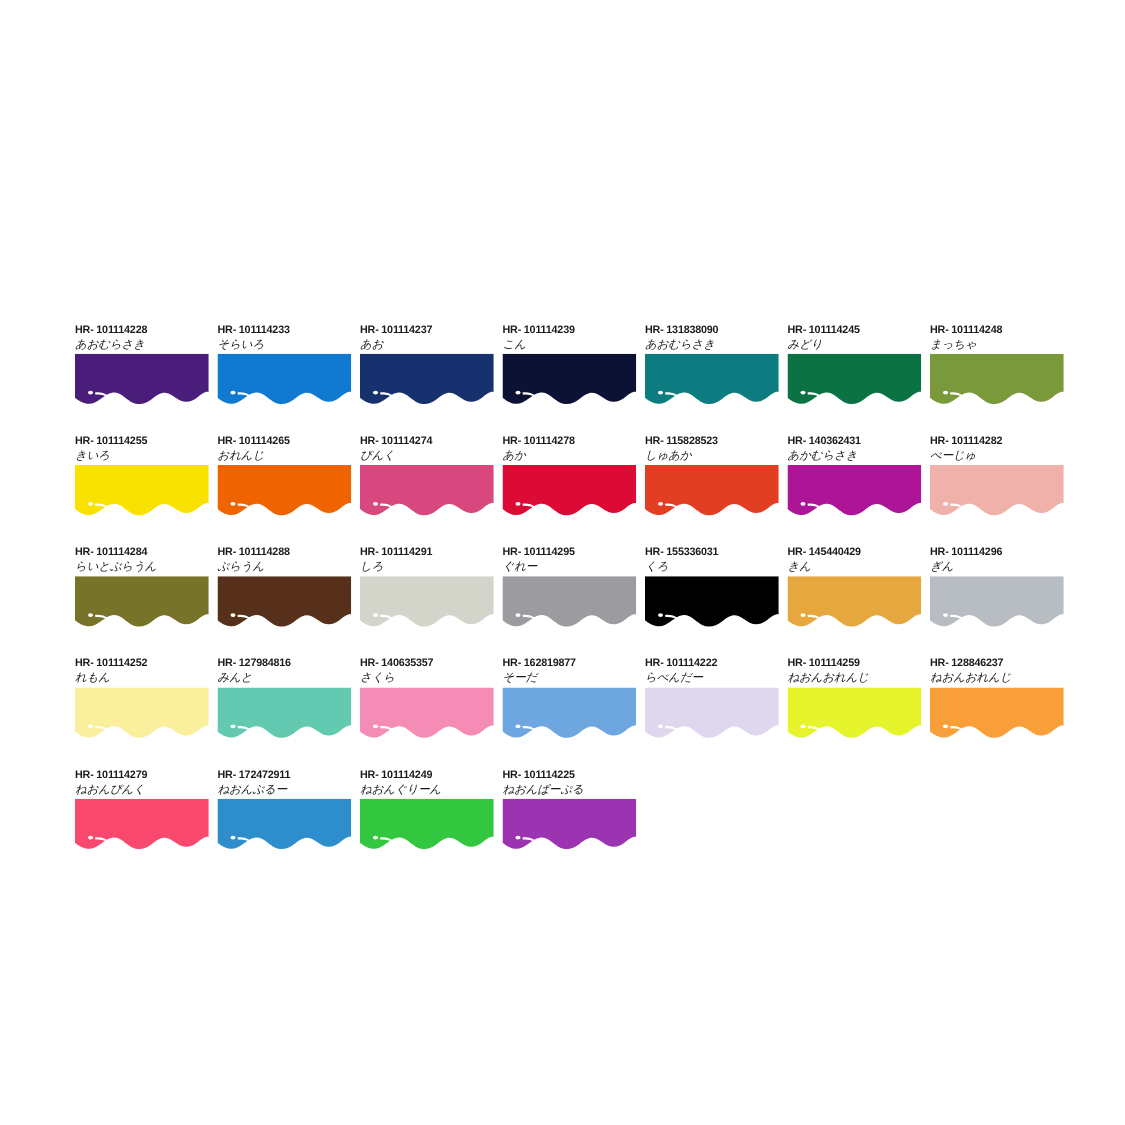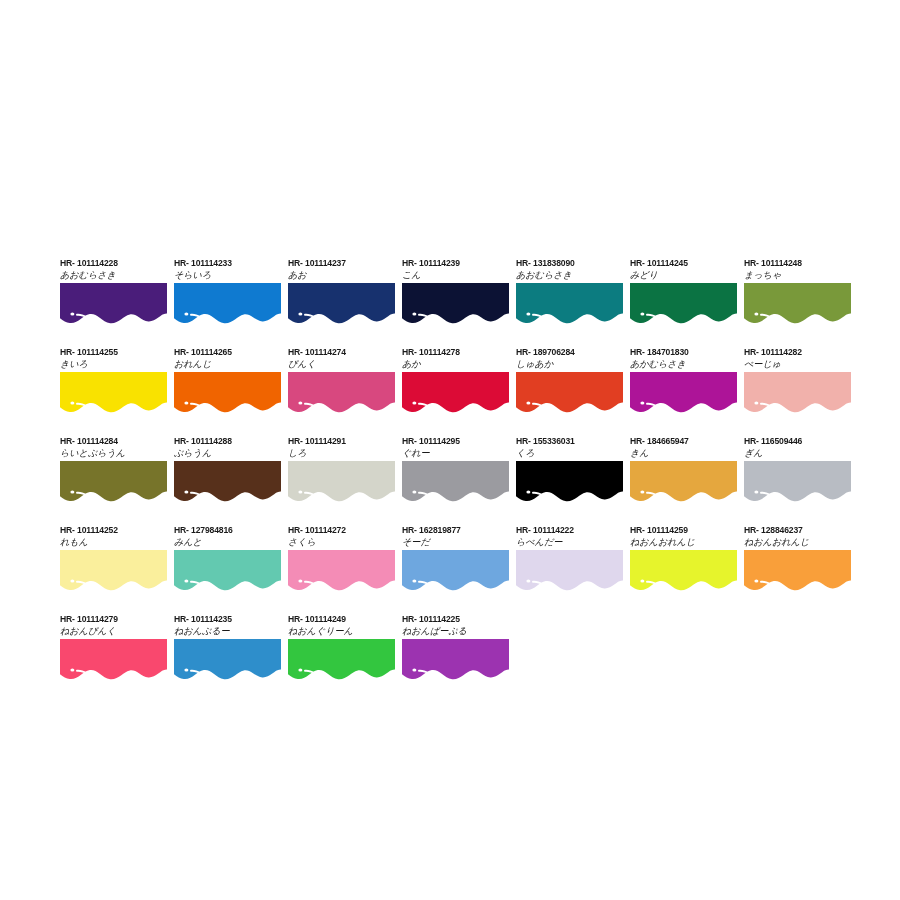--- a/index.html
+++ b/index.html
@@ -196,32 +196,32 @@
           <div class="swatch-name">あか</div>
           <div class="swatch-chip">
             <svg viewBox="0 0 107 43" preserveAspectRatio="none">
               <path d="M0,0 L107,0 L107,30.5 C103.5,30.2 101.0,32.6 98.3,34.6 C95.2,36.9 92.0,38.6 88.4,38.4 C84.7,38.2 81.9,36.0 79.0,34.2 C76.0,32.3 73.2,30.8 69.8,31.4 C66.4,32.0 64.0,34.3 61.3,36.3 C57.9,38.8 54.3,40.6 50.2,40.2 C46.0,39.8 42.9,37.1 39.7,34.7 C36.6,32.4 33.5,30.6 29.8,31.1 C26.3,31.6 23.7,33.7 21.0,35.8 C17.6,38.4 14.0,40.5 9.8,40.0 C6.3,39.6 3.1,37.6 0,35.2 Z" fill="#dc0b36"></path>
               <path d="M16.0,31.0 C19.2,30.3 23.3,31.3 26.6,33.4 C29.5,35.2 31.6,37.6 32.6,39.7 C31.2,38.3 29.2,36.6 27.0,35.3 C23.6,33.2 19.6,32.3 16.4,32.8 Z" fill="#ffffff"></path>
               <ellipse cx="12.4" cy="31" rx="2.0" ry="1.5" fill="#ffffff"></ellipse>
             </svg>
           </div>
         </div>
         <div class="swatch-cell">
-          <div class="swatch-code">HR- 189706284</div>
+          <div class="swatch-code">HR- 115828523</div>
           <div class="swatch-name">しゅあか</div>
           <div class="swatch-chip">
             <svg viewBox="0 0 107 43" preserveAspectRatio="none">
               <path d="M0,0 L107,0 L107,30.5 C103.5,30.2 101.0,32.6 98.3,34.6 C95.2,36.9 92.0,38.6 88.4,38.4 C84.7,38.2 81.9,36.0 79.0,34.2 C76.0,32.3 73.2,30.8 69.8,31.4 C66.4,32.0 64.0,34.3 61.3,36.3 C57.9,38.8 54.3,40.6 50.2,40.2 C46.0,39.8 42.9,37.1 39.7,34.7 C36.6,32.4 33.5,30.6 29.8,31.1 C26.3,31.6 23.7,33.7 21.0,35.8 C17.6,38.4 14.0,40.5 9.8,40.0 C6.3,39.6 3.1,37.6 0,35.2 Z" fill="#e13e22"></path>
               <path d="M16.0,31.0 C19.2,30.3 23.3,31.3 26.6,33.4 C29.5,35.2 31.6,37.6 32.6,39.7 C31.2,38.3 29.2,36.6 27.0,35.3 C23.6,33.2 19.6,32.3 16.4,32.8 Z" fill="#ffffff"></path>
               <ellipse cx="12.4" cy="31" rx="2.0" ry="1.5" fill="#ffffff"></ellipse>
             </svg>
           </div>
         </div>
         <div class="swatch-cell">
-          <div class="swatch-code">HR- 184701830</div>
+          <div class="swatch-code">HR- 140362431</div>
           <div class="swatch-name">あかむらさき</div>
           <div class="swatch-chip">
             <svg viewBox="0 0 107 43" preserveAspectRatio="none">
               <path d="M0,0 L107,0 L107,30.5 C103.5,30.2 101.0,32.6 98.3,34.6 C95.2,36.9 92.0,38.6 88.4,38.4 C84.7,38.2 81.9,36.0 79.0,34.2 C76.0,32.3 73.2,30.8 69.8,31.4 C66.4,32.0 64.0,34.3 61.3,36.3 C57.9,38.8 54.3,40.6 50.2,40.2 C46.0,39.8 42.9,37.1 39.7,34.7 C36.6,32.4 33.5,30.6 29.8,31.1 C26.3,31.6 23.7,33.7 21.0,35.8 C17.6,38.4 14.0,40.5 9.8,40.0 C6.3,39.6 3.1,37.6 0,35.2 Z" fill="#ad1498"></path>
               <path d="M16.0,31.0 C19.2,30.3 23.3,31.3 26.6,33.4 C29.5,35.2 31.6,37.6 32.6,39.7 C31.2,38.3 29.2,36.6 27.0,35.3 C23.6,33.2 19.6,32.3 16.4,32.8 Z" fill="#ffffff"></path>
               <ellipse cx="12.4" cy="31" rx="2.0" ry="1.5" fill="#ffffff"></ellipse>
             </svg>
           </div>
         </div>
         <div class="swatch-cell">
@@ -286,32 +286,32 @@
           <div class="swatch-name">くろ</div>
           <div class="swatch-chip">
             <svg viewBox="0 0 107 43" preserveAspectRatio="none">
               <path d="M0,0 L107,0 L107,30.5 C103.5,30.2 101.0,32.6 98.3,34.6 C95.2,36.9 92.0,38.6 88.4,38.4 C84.7,38.2 81.9,36.0 79.0,34.2 C76.0,32.3 73.2,30.8 69.8,31.4 C66.4,32.0 64.0,34.3 61.3,36.3 C57.9,38.8 54.3,40.6 50.2,40.2 C46.0,39.8 42.9,37.1 39.7,34.7 C36.6,32.4 33.5,30.6 29.8,31.1 C26.3,31.6 23.7,33.7 21.0,35.8 C17.6,38.4 14.0,40.5 9.8,40.0 C6.3,39.6 3.1,37.6 0,35.2 Z" fill="#000000"></path>
               <path d="M16.0,31.0 C19.2,30.3 23.3,31.3 26.6,33.4 C29.5,35.2 31.6,37.6 32.6,39.7 C31.2,38.3 29.2,36.6 27.0,35.3 C23.6,33.2 19.6,32.3 16.4,32.8 Z" fill="#ffffff"></path>
               <ellipse cx="12.4" cy="31" rx="2.0" ry="1.5" fill="#ffffff"></ellipse>
             </svg>
           </div>
         </div>
         <div class="swatch-cell">
-          <div class="swatch-code">HR- 184665947</div>
+          <div class="swatch-code">HR- 145440429</div>
           <div class="swatch-name">きん</div>
           <div class="swatch-chip">
             <svg viewBox="0 0 107 43" preserveAspectRatio="none">
               <path d="M0,0 L107,0 L107,30.5 C103.5,30.2 101.0,32.6 98.3,34.6 C95.2,36.9 92.0,38.6 88.4,38.4 C84.7,38.2 81.9,36.0 79.0,34.2 C76.0,32.3 73.2,30.8 69.8,31.4 C66.4,32.0 64.0,34.3 61.3,36.3 C57.9,38.8 54.3,40.6 50.2,40.2 C46.0,39.8 42.9,37.1 39.7,34.7 C36.6,32.4 33.5,30.6 29.8,31.1 C26.3,31.6 23.7,33.7 21.0,35.8 C17.6,38.4 14.0,40.5 9.8,40.0 C6.3,39.6 3.1,37.6 0,35.2 Z" fill="#e5a73e"></path>
               <path d="M16.0,31.0 C19.2,30.3 23.3,31.3 26.6,33.4 C29.5,35.2 31.6,37.6 32.6,39.7 C31.2,38.3 29.2,36.6 27.0,35.3 C23.6,33.2 19.6,32.3 16.4,32.8 Z" fill="#ffffff"></path>
               <ellipse cx="12.4" cy="31" rx="2.0" ry="1.5" fill="#ffffff"></ellipse>
             </svg>
           </div>
         </div>
         <div class="swatch-cell">
-          <div class="swatch-code">HR- 116509446</div>
+          <div class="swatch-code">HR- 101114296</div>
           <div class="swatch-name">ぎん</div>
           <div class="swatch-chip">
             <svg viewBox="0 0 107 43" preserveAspectRatio="none">
               <path d="M0,0 L107,0 L107,30.5 C103.5,30.2 101.0,32.6 98.3,34.6 C95.2,36.9 92.0,38.6 88.4,38.4 C84.7,38.2 81.9,36.0 79.0,34.2 C76.0,32.3 73.2,30.8 69.8,31.4 C66.4,32.0 64.0,34.3 61.3,36.3 C57.9,38.8 54.3,40.6 50.2,40.2 C46.0,39.8 42.9,37.1 39.7,34.7 C36.6,32.4 33.5,30.6 29.8,31.1 C26.3,31.6 23.7,33.7 21.0,35.8 C17.6,38.4 14.0,40.5 9.8,40.0 C6.3,39.6 3.1,37.6 0,35.2 Z" fill="#b8bcc3"></path>
               <path d="M16.0,31.0 C19.2,30.3 23.3,31.3 26.6,33.4 C29.5,35.2 31.6,37.6 32.6,39.7 C31.2,38.3 29.2,36.6 27.0,35.3 C23.6,33.2 19.6,32.3 16.4,32.8 Z" fill="#ffffff"></path>
               <ellipse cx="12.4" cy="31" rx="2.0" ry="1.5" fill="#ffffff"></ellipse>
             </svg>
           </div>
         </div>
       </div>
@@ -332,21 +332,21 @@
           <div class="swatch-name">みんと</div>
           <div class="swatch-chip">
             <svg viewBox="0 0 107 43" preserveAspectRatio="none">
               <path d="M0,0 L107,0 L107,30.5 C103.5,30.2 101.0,32.6 98.3,34.6 C95.2,36.9 92.0,38.6 88.4,38.4 C84.7,38.2 81.9,36.0 79.0,34.2 C76.0,32.3 73.2,30.8 69.8,31.4 C66.4,32.0 64.0,34.3 61.3,36.3 C57.9,38.8 54.3,40.6 50.2,40.2 C46.0,39.8 42.9,37.1 39.7,34.7 C36.6,32.4 33.5,30.6 29.8,31.1 C26.3,31.6 23.7,33.7 21.0,35.8 C17.6,38.4 14.0,40.5 9.8,40.0 C6.3,39.6 3.1,37.6 0,35.2 Z" fill="#63c9b0"></path>
               <path d="M16.0,31.0 C19.2,30.3 23.3,31.3 26.6,33.4 C29.5,35.2 31.6,37.6 32.6,39.7 C31.2,38.3 29.2,36.6 27.0,35.3 C23.6,33.2 19.6,32.3 16.4,32.8 Z" fill="#ffffff"></path>
               <ellipse cx="12.4" cy="31" rx="2.0" ry="1.5" fill="#ffffff"></ellipse>
             </svg>
           </div>
         </div>
         <div class="swatch-cell">
-          <div class="swatch-code">HR- 101114272</div>
+          <div class="swatch-code">HR- 140635357</div>
           <div class="swatch-name">さくら</div>
           <div class="swatch-chip">
             <svg viewBox="0 0 107 43" preserveAspectRatio="none">
               <path d="M0,0 L107,0 L107,30.5 C103.5,30.2 101.0,32.6 98.3,34.6 C95.2,36.9 92.0,38.6 88.4,38.4 C84.7,38.2 81.9,36.0 79.0,34.2 C76.0,32.3 73.2,30.8 69.8,31.4 C66.4,32.0 64.0,34.3 61.3,36.3 C57.9,38.8 54.3,40.6 50.2,40.2 C46.0,39.8 42.9,37.1 39.7,34.7 C36.6,32.4 33.5,30.6 29.8,31.1 C26.3,31.6 23.7,33.7 21.0,35.8 C17.6,38.4 14.0,40.5 9.8,40.0 C6.3,39.6 3.1,37.6 0,35.2 Z" fill="#f48cb6"></path>
               <path d="M16.0,31.0 C19.2,30.3 23.3,31.3 26.6,33.4 C29.5,35.2 31.6,37.6 32.6,39.7 C31.2,38.3 29.2,36.6 27.0,35.3 C23.6,33.2 19.6,32.3 16.4,32.8 Z" fill="#ffffff"></path>
               <ellipse cx="12.4" cy="31" rx="2.0" ry="1.5" fill="#ffffff"></ellipse>
             </svg>
           </div>
         </div>
         <div class="swatch-cell">
@@ -400,21 +400,21 @@
           <div class="swatch-name">ねおんぴんく</div>
           <div class="swatch-chip">
             <svg viewBox="0 0 107 43" preserveAspectRatio="none">
               <path d="M0,0 L107,0 L107,30.5 C103.5,30.2 101.0,32.6 98.3,34.6 C95.2,36.9 92.0,38.6 88.4,38.4 C84.7,38.2 81.9,36.0 79.0,34.2 C76.0,32.3 73.2,30.8 69.8,31.4 C66.4,32.0 64.0,34.3 61.3,36.3 C57.9,38.8 54.3,40.6 50.2,40.2 C46.0,39.8 42.9,37.1 39.7,34.7 C36.6,32.4 33.5,30.6 29.8,31.1 C26.3,31.6 23.7,33.7 21.0,35.8 C17.6,38.4 14.0,40.5 9.8,40.0 C6.3,39.6 3.1,37.6 0,35.2 Z" fill="#f9486e"></path>
               <path d="M16.0,31.0 C19.2,30.3 23.3,31.3 26.6,33.4 C29.5,35.2 31.6,37.6 32.6,39.7 C31.2,38.3 29.2,36.6 27.0,35.3 C23.6,33.2 19.6,32.3 16.4,32.8 Z" fill="#ffffff"></path>
               <ellipse cx="12.4" cy="31" rx="2.0" ry="1.5" fill="#ffffff"></ellipse>
             </svg>
           </div>
         </div>
         <div class="swatch-cell">
-          <div class="swatch-code">HR- 101114235</div>
+          <div class="swatch-code">HR- 172472911</div>
           <div class="swatch-name">ねおんぶるー</div>
           <div class="swatch-chip">
             <svg viewBox="0 0 107 43" preserveAspectRatio="none">
               <path d="M0,0 L107,0 L107,30.5 C103.5,30.2 101.0,32.6 98.3,34.6 C95.2,36.9 92.0,38.6 88.4,38.4 C84.7,38.2 81.9,36.0 79.0,34.2 C76.0,32.3 73.2,30.8 69.8,31.4 C66.4,32.0 64.0,34.3 61.3,36.3 C57.9,38.8 54.3,40.6 50.2,40.2 C46.0,39.8 42.9,37.1 39.7,34.7 C36.6,32.4 33.5,30.6 29.8,31.1 C26.3,31.6 23.7,33.7 21.0,35.8 C17.6,38.4 14.0,40.5 9.8,40.0 C6.3,39.6 3.1,37.6 0,35.2 Z" fill="#2e8ecb"></path>
               <path d="M16.0,31.0 C19.2,30.3 23.3,31.3 26.6,33.4 C29.5,35.2 31.6,37.6 32.6,39.7 C31.2,38.3 29.2,36.6 27.0,35.3 C23.6,33.2 19.6,32.3 16.4,32.8 Z" fill="#ffffff"></path>
               <ellipse cx="12.4" cy="31" rx="2.0" ry="1.5" fill="#ffffff"></ellipse>
             </svg>
           </div>
         </div>
         <div class="swatch-cell">

